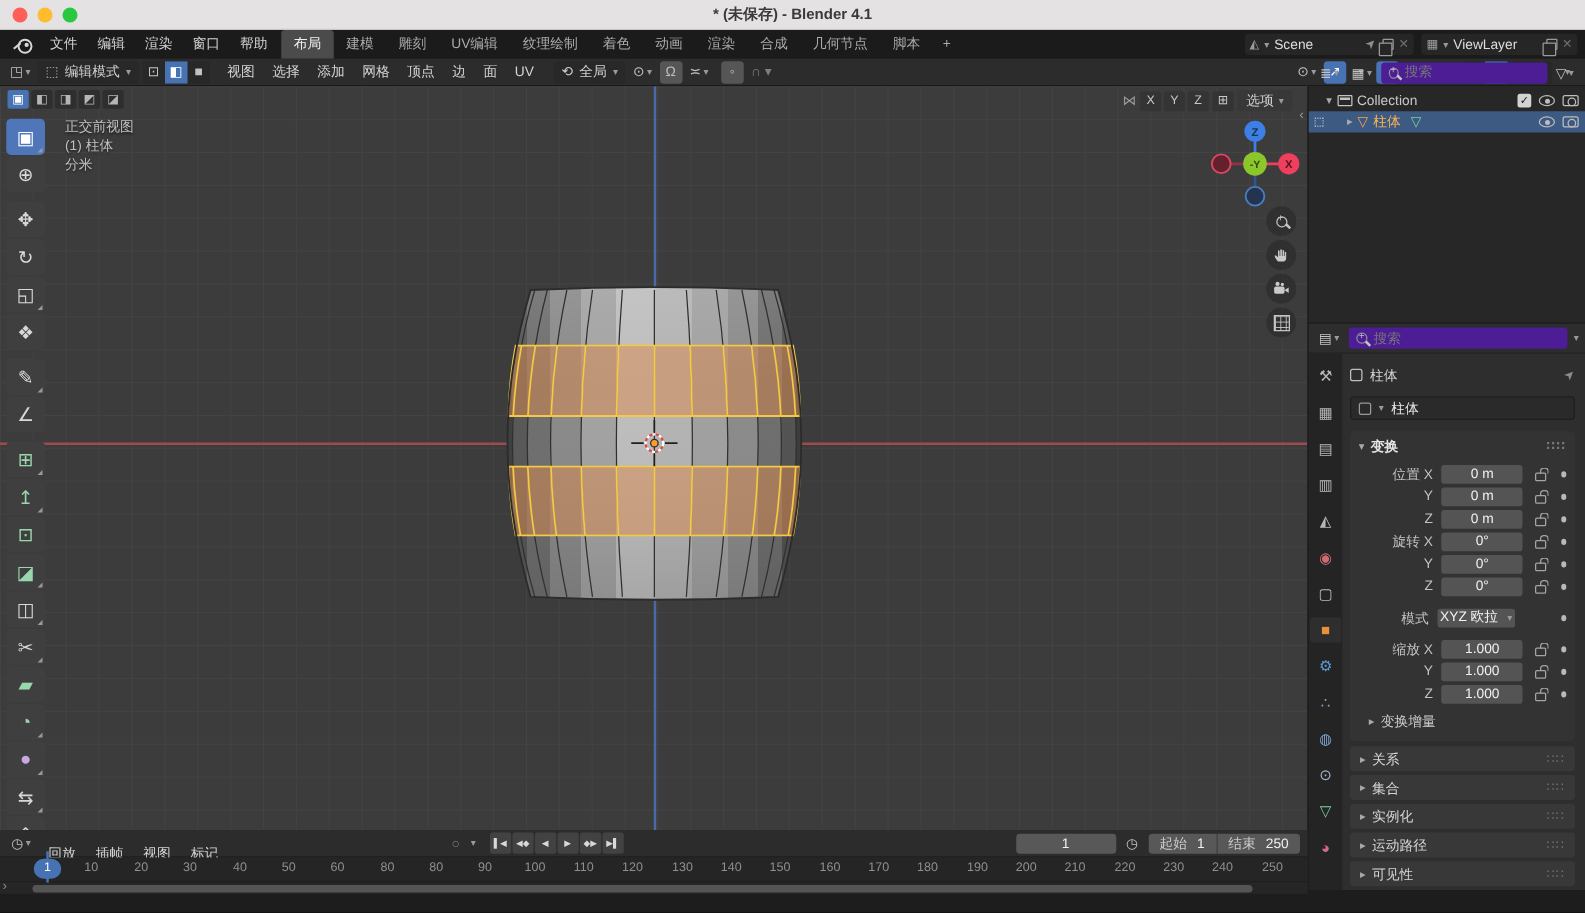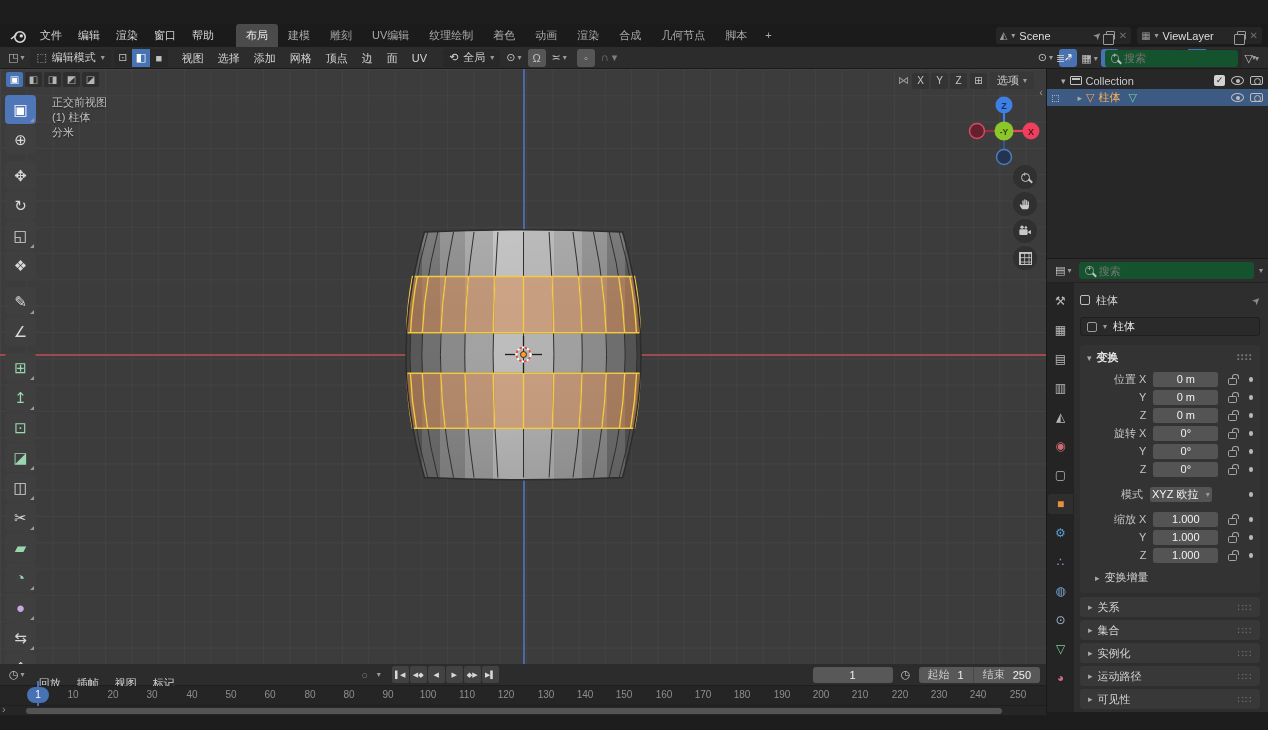--- a/index.html
+++ b/index.html
@@ -11,21 +11,21 @@
   .titlebar { position:absolute; left:0; top:0; width:100%; height:24px; background:#e4e2e2; display:flex; align-items:center; justify-content:center; border-bottom:1px solid #c9c7c7; }
   .traffic { position:absolute; left:10px; top:6px; display:flex; gap:8px; }
   .light { width:12px; height:12px; border-radius:50%; }
   .light.red{ background:#ff5f57; } .light.yellow{ background:#febc2e; } .light.green{ background:#28c840; }
   .titlebar .title { font-weight:bold; font-size:12px; color:#3a3a3a; }
 
   
   .topbar { position:absolute; left:0; top:24px; width:100%; height:23px; background:#1b1b1b; display:flex; align-items:center; padding:0 6px; }
   .blender-logo { width:18px; height:16px; margin:0 4px; }
   .menu-item { padding:0 8px; line-height:23px; color:#d4d4d4; cursor:default; }
-  .ws-tabs { display:flex; margin-left:14px; height:23px;align-items:flex-end; }
+  .ws-tabs { display:flex; margin-left:3px; height:23px;align-items:flex-end; }
   .ws-tab { padding:0 10px; line-height:23px; color:#ababab; }
   .ws-tab.active { background:#4b4b4b; color:#f0f0f0; border-radius:3px 3px 0 0; }
   .ws-add { padding:0 8px; line-height:23px; color:#ababab; }
   .top-right { margin-left:auto; display:flex; gap:6px; align-items:center; }
   .id-field { display:flex; align-items:center; background:#262626; border-radius:3px; height:17px; padding:0 4px; gap:4px; }
   .id-field .fld-icon { color:#9a9a9a; font-size:10px; }
   .id-field .fld-text { color:#dedede; min-width:70px; }
   .dim { color:#7d7d7d; }
   .chev { font-size:8px; color:#9a9a9a; }
   .copy-ico { position:relative; width:9px; height:9px; border:1px solid #9a9a9a; border-radius:1px; }
@@ -90,21 +90,21 @@
   .icon-box { width:12px; height:9px; border:1px solid #c3c3c3; border-radius:1px; position:relative; }
   .icon-box::before { content:''; position:absolute; left:1px; top:1px; right:1px; height:2px; background:#c3c3c3; }
   .icon-eye { width:13px; height:9px; border:1px solid #bdbdbd; border-radius:50%; position:relative; }
   .icon-eye::after { content:''; position:absolute; width:4px; height:4px; border-radius:50%; background:#bdbdbd; left:50%; top:50%; transform:translate(-50%,-50%); }
   .icon-cam { width:13px; height:9px; border:1px solid #bdbdbd; border-radius:2px; position:relative; }
   .icon-cam::after { content:''; position:absolute; width:5px; height:5px; border:1px solid #bdbdbd; border-radius:50%; left:3px; top:1px; }
   .icon-chk { width:11px; height:11px; background:#d2d2d2; border-radius:2px; color:#1d1d1d; font-size:9px; line-height:11px; text-align:center; }
   .tri-ico { font-size:11px; }
 
   .props-header { position:absolute; left:0; top:190px; width:100%; height:24px; background:#2d2d2d; display:flex; align-items:center; padding:0 5px; gap:5px; border-bottom:1px solid #222; }
-  .search-field { flex:1; display:flex; align-items:center; gap:5px; background:#14532d; border-radius:3px; height:17px; padding:0 6px; }
+  .search-field { flex:1; display:flex; align-items:center; gap:5px; background:#4c1d95; border-radius:3px; height:17px; padding:0 6px; }
   .search-field input { background:transparent; border:none; outline:none; color:#bbb; width:100%; font-size:11px; font-family:inherit; }
 
   .props-body { position:absolute; left:0; top:214px; width:100%; bottom:0; }
   .tab-strip { position:absolute; left:0; top:0; width:27px; height:100%; background:#242424; display:flex; flex-direction:column; align-items:center; padding-top:8px; gap:9px; }
   .ptab { width:25px; height:20px; display:flex; align-items:center; justify-content:center; font-size:12px; border-radius:3px 0 0 3px; }
   .ptab.active { background:#2e2e2e; }
   .props-content { position:absolute; left:27px; top:0; right:0; height:100%; background:#2e2e2e; padding:8px 8px 0 6px; overflow:hidden; }
   .bread-row { display:flex; align-items:center; gap:6px; height:18px; margin-bottom:8px; color:#d6d6d6; }
   .sq-ico { width:10px; height:10px; border:1.4px solid #c0c0c0; border-radius:2px; }
   .name-row { display:flex; align-items:center; gap:6px; background:#2a2a2a; border:1px solid #1f1f1f; border-radius:3px; height:19px; padding:0 6px; margin-bottom:9px; color:#e8e8e8; }
@@ -154,20 +154,28 @@
   .mouse.left::before { left:0; top:0; width:4px; height:6px; border-radius:3px 0 0 1px; }
   .mouse.middle::before { left:2.5px; top:2px; width:2.5px; height:5px; border-radius:1px; }
   .mouse.right::before { right:0; top:0; width:4px; height:6px; border-radius:0 3px 1px 0; }
   .version { position:absolute; right:10px; top:2px; color:#8f8f8f; }
 </style>
 </head>
 <body>
 
 <div class="app">
 
+  <div class="titlebar">
+    <div class="traffic">
+      <span class="light red"></span>
+      <span class="light yellow"></span>
+      <span class="light green"></span>
+    </div>
+    <span class="title">* (未保存) - Blender 4.1</span>
+  </div>
 
   <div class="topbar">
     <svg class="blender-logo" viewBox="0 0 18 16">
       <circle cx="10" cy="9" r="5.2" fill="none" stroke="#d8d8d8" stroke-width="1.6"></circle>
       <circle cx="11.3" cy="7.9" r="1.7" fill="#d8d8d8"></circle>
       <path d="M1,11 L6.5,6.5" stroke="#d8d8d8" stroke-width="1.6" fill="none"></path>
     </svg>
     <div style="display:flex">
 
     <span class="menu-item">文件</span>

